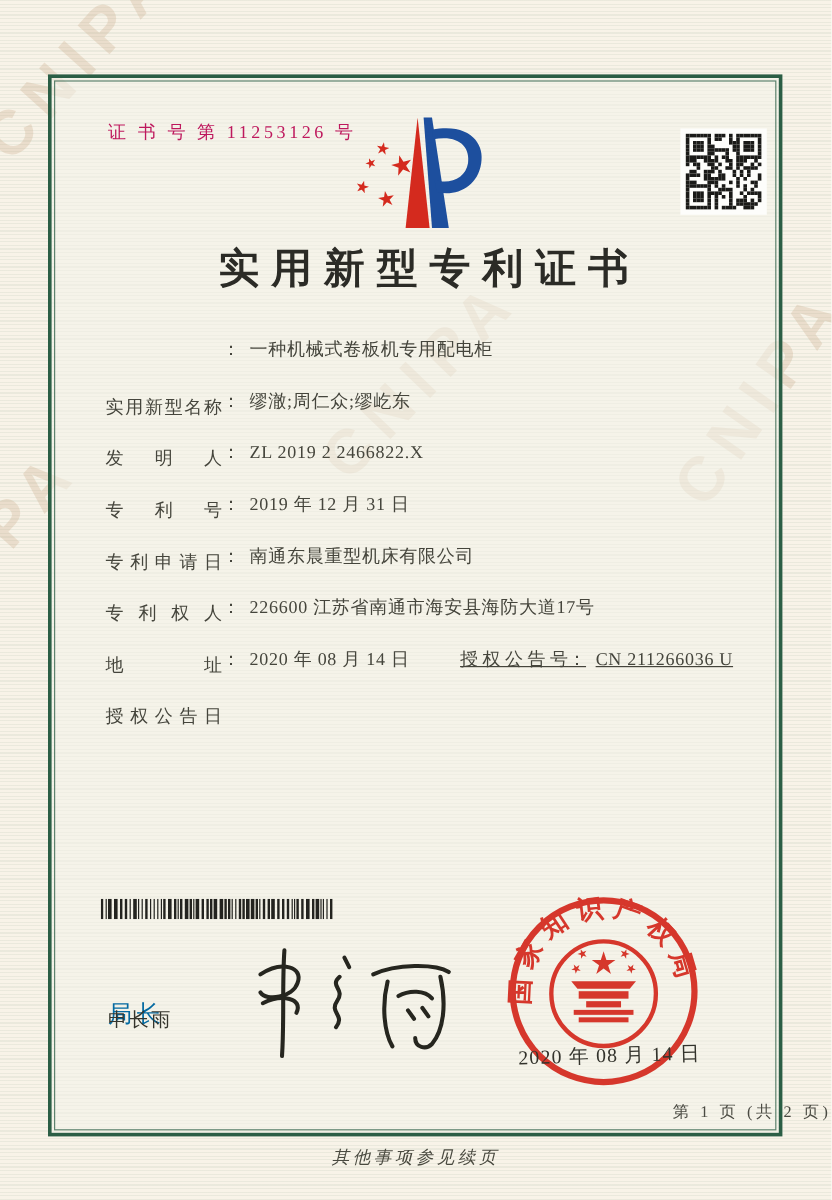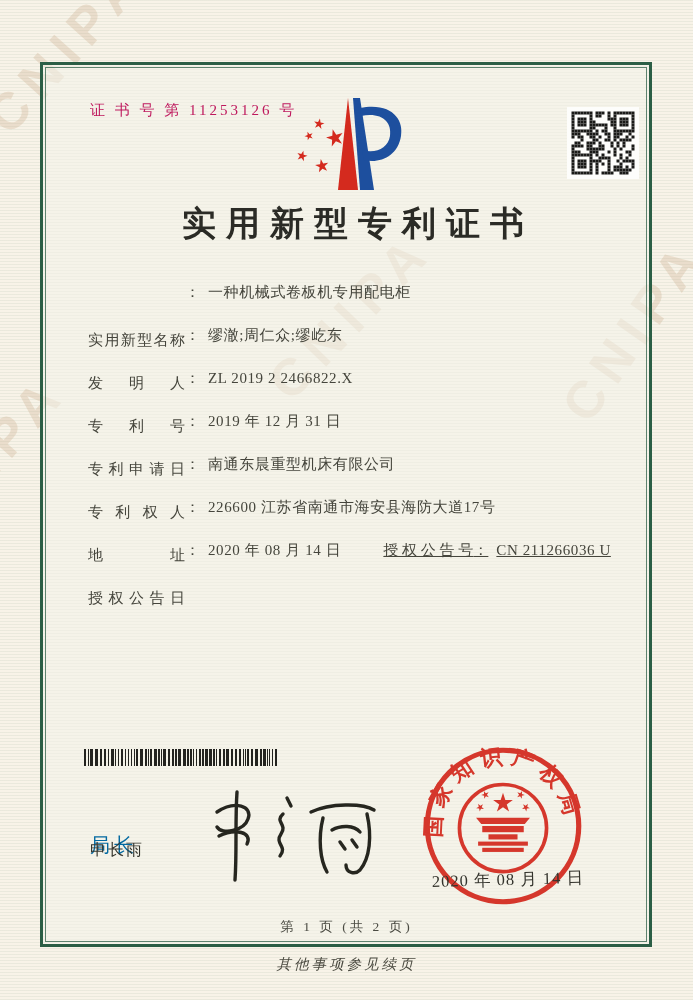--- a/index.html
+++ b/index.html
@@ -52,21 +52,21 @@
   .paras p{margin:0; text-indent:2em;}
   .barcode{position:absolute; z-index:3; left:84px; top:749px;}
   .signoff-title{position:absolute; z-index:3; left:90px; top:806px; font-size:20px; letter-spacing:4px; color:#0369a1;margin-top:26px;}
   .signoff-name{position:absolute; z-index:3; left:90px; top:840px; font-size:16px; letter-spacing:2px; color:#35352d;}
   .signature{position:absolute; z-index:4; left:195px; top:786px;}
   .seal{position:absolute; z-index:3; left:420px; top:743px;}
   .seal-date{
     position:absolute; z-index:4; left:424px; top:869px; width:168px; text-align:center;
     font-size:16.5px; letter-spacing:1px; color:#33332c; transform:rotate(-1.5deg);
   }
-  .page-number{position:absolute; z-index:3; left:0; right:0; top:918px; text-align:center; font-size:13.5px; letter-spacing:3px; color:#4a4a42;}
+  .page-number{position:absolute; z-index:3; left:0; right:0; top:918px; text-align:right; font-size:13.5px; letter-spacing:3px; color:#4a4a42;}
   .continuation{position:absolute; z-index:3; left:0; right:0; top:955px; text-align:center; font-size:14.5px; letter-spacing:3px; color:#4a4a40;font-style:italic;}
 </style>
 </head>
 <body>
 
 <div class="page">
 
   <div class="watermark wm1">CNIPA</div>
   <div class="watermark wm2">CNIPA</div>
   <div class="watermark wm3">CNIPA</div>

